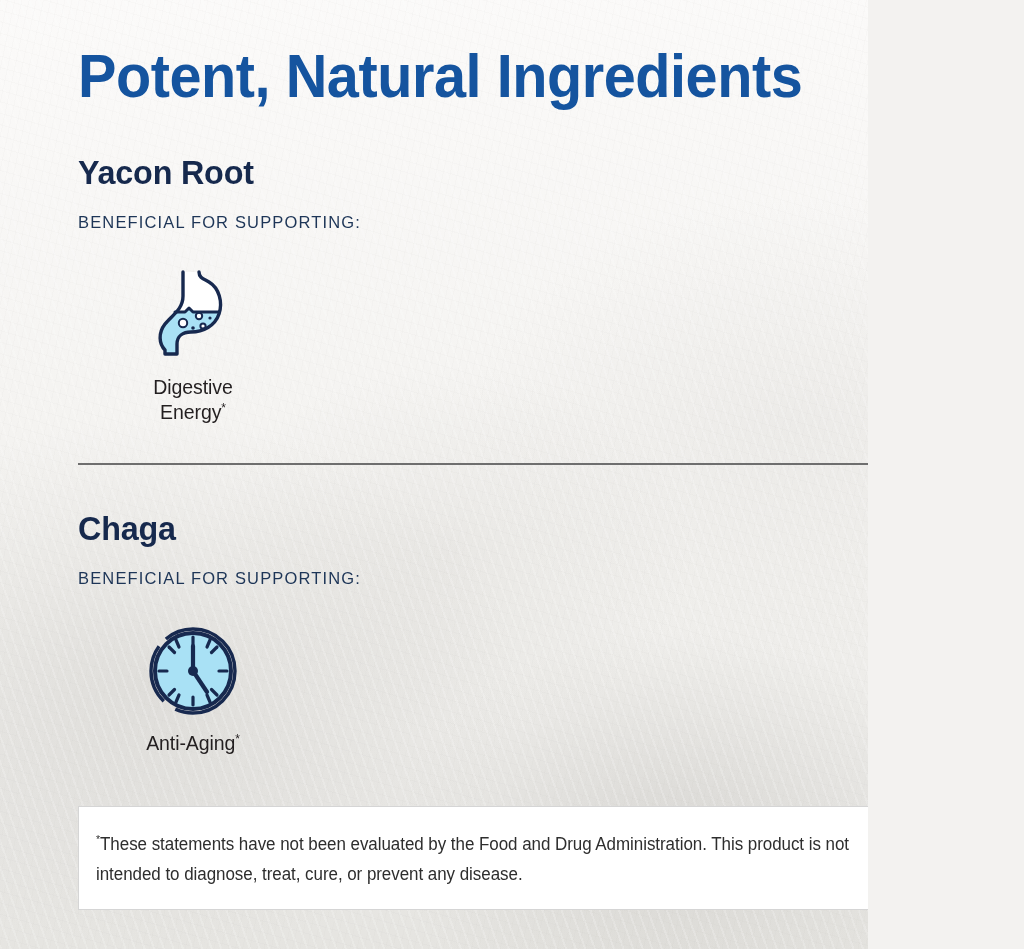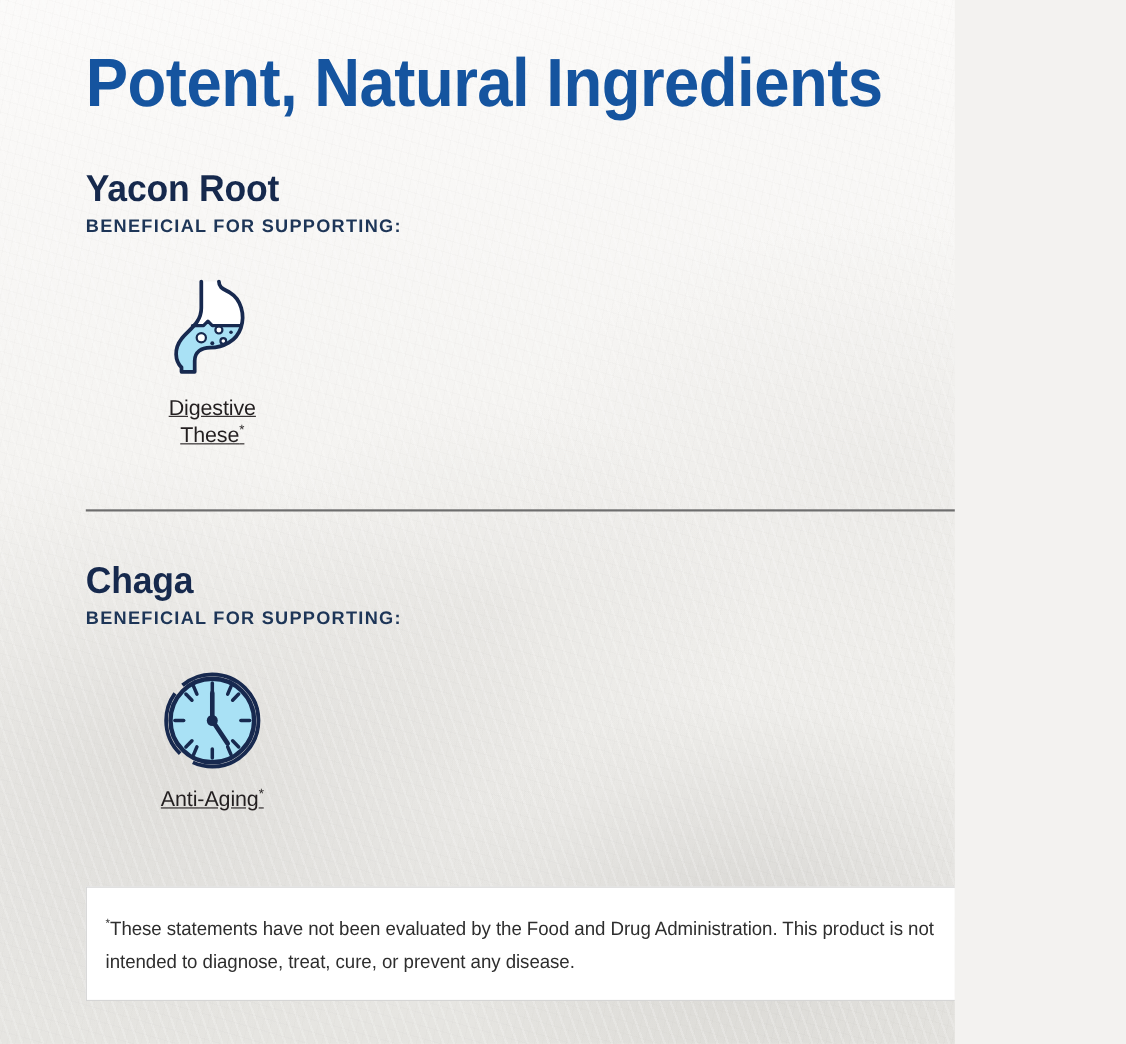--- a/index.html
+++ b/index.html
@@ -77,24 +77,24 @@
     color: #16294d;
     letter-spacing: -0.2px;
     transform: scaleX(0.95);
     transform-origin: left center;
     line-height: 40px;
     margin: 0;
   }
   .beneficial-label {
     font-family: "Liberation Sans", sans-serif;
     font-size: 16.5px;
-    font-weight: bold;
+    font-weight: normal;
     letter-spacing: 1.15px;
     color: #1d3557;
-    margin-top: 3px;
+    margin-top: 19px;
     line-height: 22px;
   }
 
   
   .icon-row {
     display: flex;
     align-items: flex-start;
     margin-top: 32px;
   }
   .icon-item {
@@ -110,21 +110,20 @@
     justify-content: center;
   }
   .icon-caption {
     margin-top: 12px;
     font-family: "Liberation Sans", sans-serif;
     font-size: 19.5px;
     color: #231f20;
     text-align: center;
     line-height: 25px;
     letter-spacing: -0.1px;
-    text-decoration: underline;
   }
   .icon-caption sup {
     font-size: 0.62em;
     vertical-align: super;
     line-height: 0;
   }
 
   
   .divider {
     position: absolute;
@@ -199,21 +198,21 @@
                 <circle cx="63" cy="52" r="1.6" fill="#17294f" stroke="none"></circle>
               </g>
 
               <path d="M28 46 L38 46 L42 42 L46 46 L72 46" fill="none" stroke="#17294f" stroke-width="3" stroke-linecap="round" stroke-linejoin="round"></path>
 
               <path d="M36 6 L36 30 C36 44 24 50 18 58 C11 67 12 78 18 84 L18 88 L30 88 L30 78 C30 70 36 66 44 66 C56 66 68 60 72 48 C76 36 72 22 62 16 C57 13 52 12 52 6" fill="none" stroke="#17294f" stroke-width="3.4" stroke-linecap="round" stroke-linejoin="round"></path>
             </svg>
           </div>
           <div class="icon-caption">
             <span>Digestive</span><br>
-            <span>These</span><sup>*</sup>
+            <span>Energy</span><sup>*</sup>
           </div>
         </div>
 
       </div>
     </div>
 
     <div class="divider"></div>
 
     <div class="section section-chaga">
       <div class="ingredient-name">Chaga</div>

